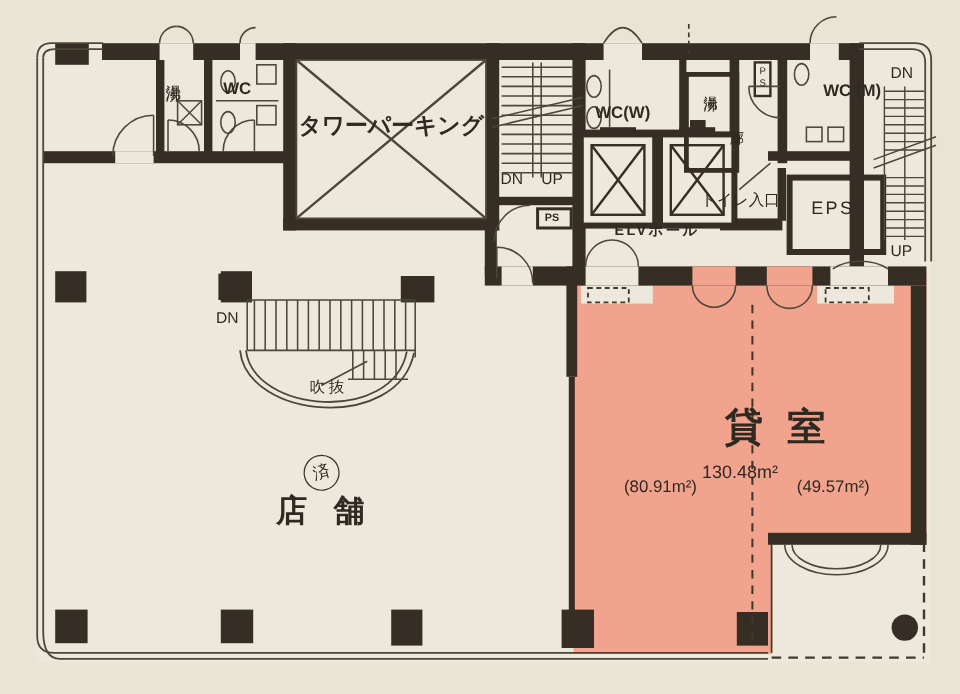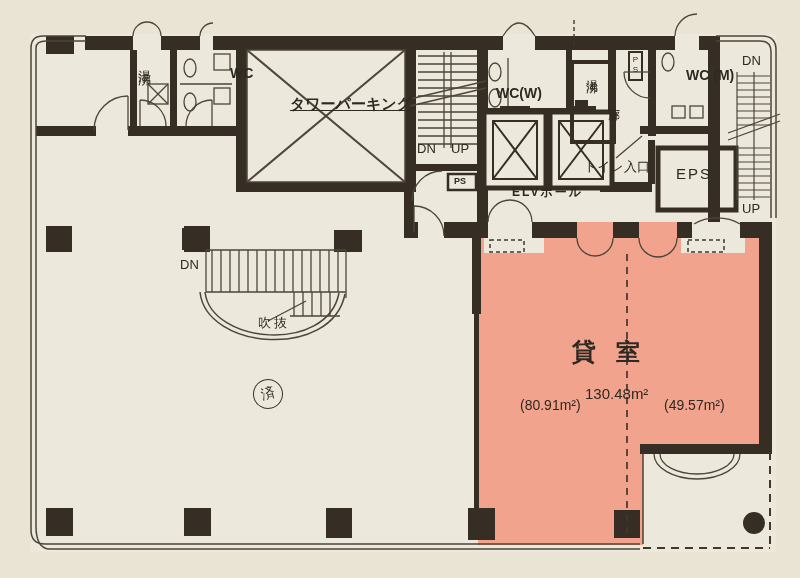--- a/index.html
+++ b/index.html
@@ -253,35 +253,36 @@
     <line x1="574" y1="20" x2="574" y2="46" stroke-width="1.4" stroke-dasharray="4 3"></line>
     <line x1="643" y1="452" x2="643" y2="544" stroke-width="1.4"></line>
   </g>
 
   <rect x="572" y="62" width="42" height="80" fill="none" stroke="#362e24" stroke-width="4"></rect>
 
   <line x1="616" y1="158" x2="642" y2="136" stroke="#4d4639" stroke-width="1.3"></line>
 </svg>
 
   <div class="lbl v" style="left:138px;top:60px;font-size:13px;">湯沸</div>
-  <div class="lbl" style="left:186px;top:66px;font-size:14px;font-weight:600;margin-left:44px;">WC</div>
-  <div class="lbl" style="left:240px;top:96px;width:172px;text-align:right;font-size:15px;font-weight:600;text-decoration:underline;">タワーパーキング</div>
+  <div class="lbl" style="left:186px;top:66px;font-size:14px;font-weight:600;">WC</div>
+  <div class="lbl" style="left:240px;top:96px;width:172px;text-align:center;font-size:19px;font-weight:600;">タワーパーキング</div>
   <div class="lbl" style="left:417px;top:142px;font-size:13px;">DN</div>
   <div class="lbl" style="left:451px;top:142px;font-size:13px;">UP</div>
   <div class="lbl" style="left:454px;top:177px;font-size:9px;font-weight:700;">PS</div>
   <div class="lbl" style="left:496px;top:86px;font-size:14px;font-weight:600;">WC(W)</div>
   <div class="lbl v" style="left:586px;top:70px;font-size:12px;">湯沸</div>
   <div class="lbl v" style="left:608px;top:98px;font-size:12px;">廊下</div>
   <div class="lbl v" style="left:631px;top:55px;font-size:8px;letter-spacing:1px;">PS</div>
   <div class="lbl" style="left:686px;top:68px;font-size:14px;font-weight:600;">WC (M)</div>
   <div class="lbl" style="left:742px;top:54px;font-size:13px;">DN</div>
   <div class="lbl" style="left:742px;top:202px;font-size:13px;">UP</div>
   <div class="lbl" style="left:512px;top:186px;font-size:12px;font-weight:600;letter-spacing:2px;">ELVホール</div>
   <div class="lbl" style="left:572px;top:160px;font-size:13px;font-weight:400;margin-left:12px;">トイレ入口</div>
   <div class="lbl" style="left:676px;top:166px;font-size:15px;letter-spacing:2px;">EPS</div>
   <div class="lbl" style="left:180px;top:258px;font-size:13px;">DN</div>
   <div class="lbl" style="left:238px;top:316px;font-size:13px;letter-spacing:3px;margin-left:20px;">吹抜</div>
   <div class="stamp" style="left:253px;top:379px;">済</div>
-  <div class="lbl big" style="left:572px;top:340px;font-size:24px;letter-spacing:20px;">貸室</div>
+  <div class="lbl big" style="left:230px;top:412px;font-size:26px;letter-spacing:22px;">店舗</div>
+  <div class="lbl big" style="left:604px;top:340px;font-size:32px;letter-spacing:20px;">貸室</div>
   <div class="lbl" style="left:585px;top:374px;font-size:15px;margin-top:12px;">130.48m²</div>
   <div class="lbl" style="left:520px;top:398px;font-size:14px;">(80.91m²)</div>
   <div class="lbl" style="left:664px;top:398px;font-size:14px;">(49.57m²)</div>
 </div>
 
 </body></html>

